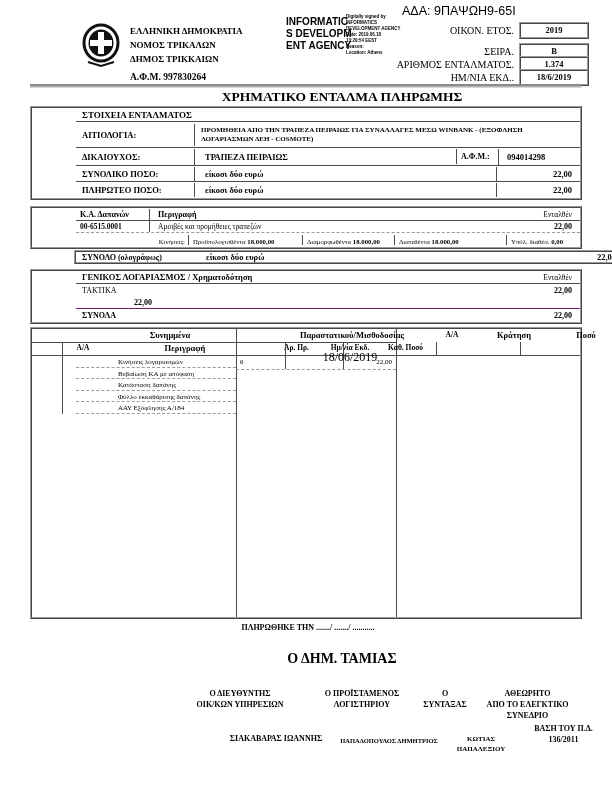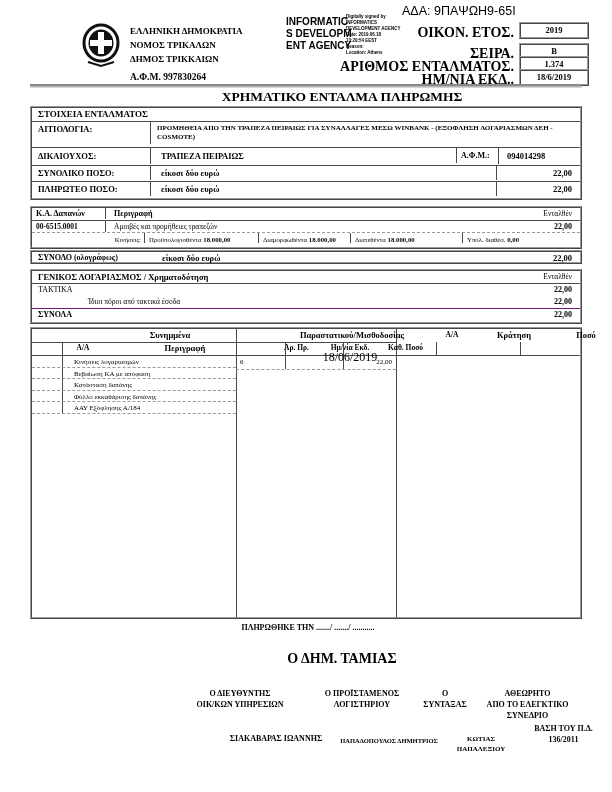--- a/index.html
+++ b/index.html
@@ -6,33 +6,33 @@
   .page{position:relative;width:612px;height:792px;background:#ffffff;
         font-family:"Liberation Serif","DejaVu Serif",serif;color:#000;overflow:hidden;}
   .abs{position:absolute;}
   .b{font-weight:bold;}
   .ctr{text-align:center;padding-left:36px;}
   .rt{text-align:right;}
   .sans{font-family:"Liberation Sans","DejaVu Sans",sans-serif;}
   
   .frame{border:2px ridge #9a9a9a;background:#fff;box-sizing:border-box;}
   .hrule{border-top:2px solid #8a8a8a;border-bottom:1px solid #d6d6d6;height:1px;background:#b5b5b5;}
-  .row{display:flex;align-items:flex-start;box-sizing:border-box;}
+  .row{display:flex;align-items:center;box-sizing:border-box;margin-left:44px;}
   .cell{box-sizing:border-box;overflow:hidden;white-space:nowrap;}
   .solid-b{border-bottom:1px solid #4a4a4a;}
   .dash-b{border-bottom:1px dashed #9a9a9a;}
   .solid-l{border-left:1px solid #4a4a4a;}
   .vline{position:absolute;width:1px;background:#4a4a4a;}
   .hline{position:absolute;height:1px;background:#4a4a4a;}
   .hdash{position:absolute;height:0;border-top:1px dashed #9a9a9a;}
   
   .fieldbox{position:absolute;left:519px;width:66px;height:13px;border:2px ridge #9a9a9a;
             background:#fff;font-size:8.5px;font-weight:bold;text-align:center;line-height:13px;}
   .fieldlabel{position:absolute;left:300px;width:214px;text-align:right;
-              font-size:14px;font-weight:bold;}
+              font-size:10px;font-weight:normal;}
   .sig-col{position:absolute;text-align:center;}
   .sig-role{font-size:8px;font-weight:bold;line-height:11px;}
 </style>
 </head>
 <body>
 
 <div class="page">
 
   <div class="abs" style="left:78px;top:20px;width:46px;height:48px;">
     <svg width="46" height="48" viewBox="0 0 46 48">
@@ -140,21 +140,20 @@
   <div class="abs frame" style="left:30px;top:269px;width:552px;">
     <div class="row solid-b" style="height:13px;">
       <div class="cell b" style="flex:1;padding:1px 6px;font-size:8.5px;">ΓΕΝΙΚΟΣ ΛΟΓΑΡΙΑΣΜΟΣ / Χρηματοδότηση</div>
       <div class="cell rt" style="width:84px;padding:1px 8px;font-size:7.5px;">Ενταλθέν</div>
     </div>
     <div class="row" style="height:12px;">
       <div class="cell" style="flex:1;padding:1px 6px;font-size:8px;">ΤΑΚΤΙΚΑ</div>
       <div class="cell b rt" style="width:84px;padding:1px 8px;font-size:8px;">22,00</div>
     </div>
     <div class="row" style="height:12px;">
-      <div class="cell" style="flex:1;padding:1px 6px 1px 56px;font-size:7.5px;">Ίδιοι πόροι από τακτικά έσοδα</div>
       <div class="cell b rt" style="width:84px;padding:1px 8px;font-size:8px;">22,00</div>
     </div>
     <div class="row" style="height:14px;border-top:1px solid #701a75;">
       <div class="cell b" style="flex:1;padding:1px 6px;font-size:8px;">ΣΥΝΟΛΑ</div>
       <div class="cell b rt" style="width:84px;padding:1px 8px;font-size:8px;">22,00</div>
     </div>
   </div>
 
   <div class="abs frame" style="left:30px;top:327px;width:552px;height:292px;position:absolute;">
 

